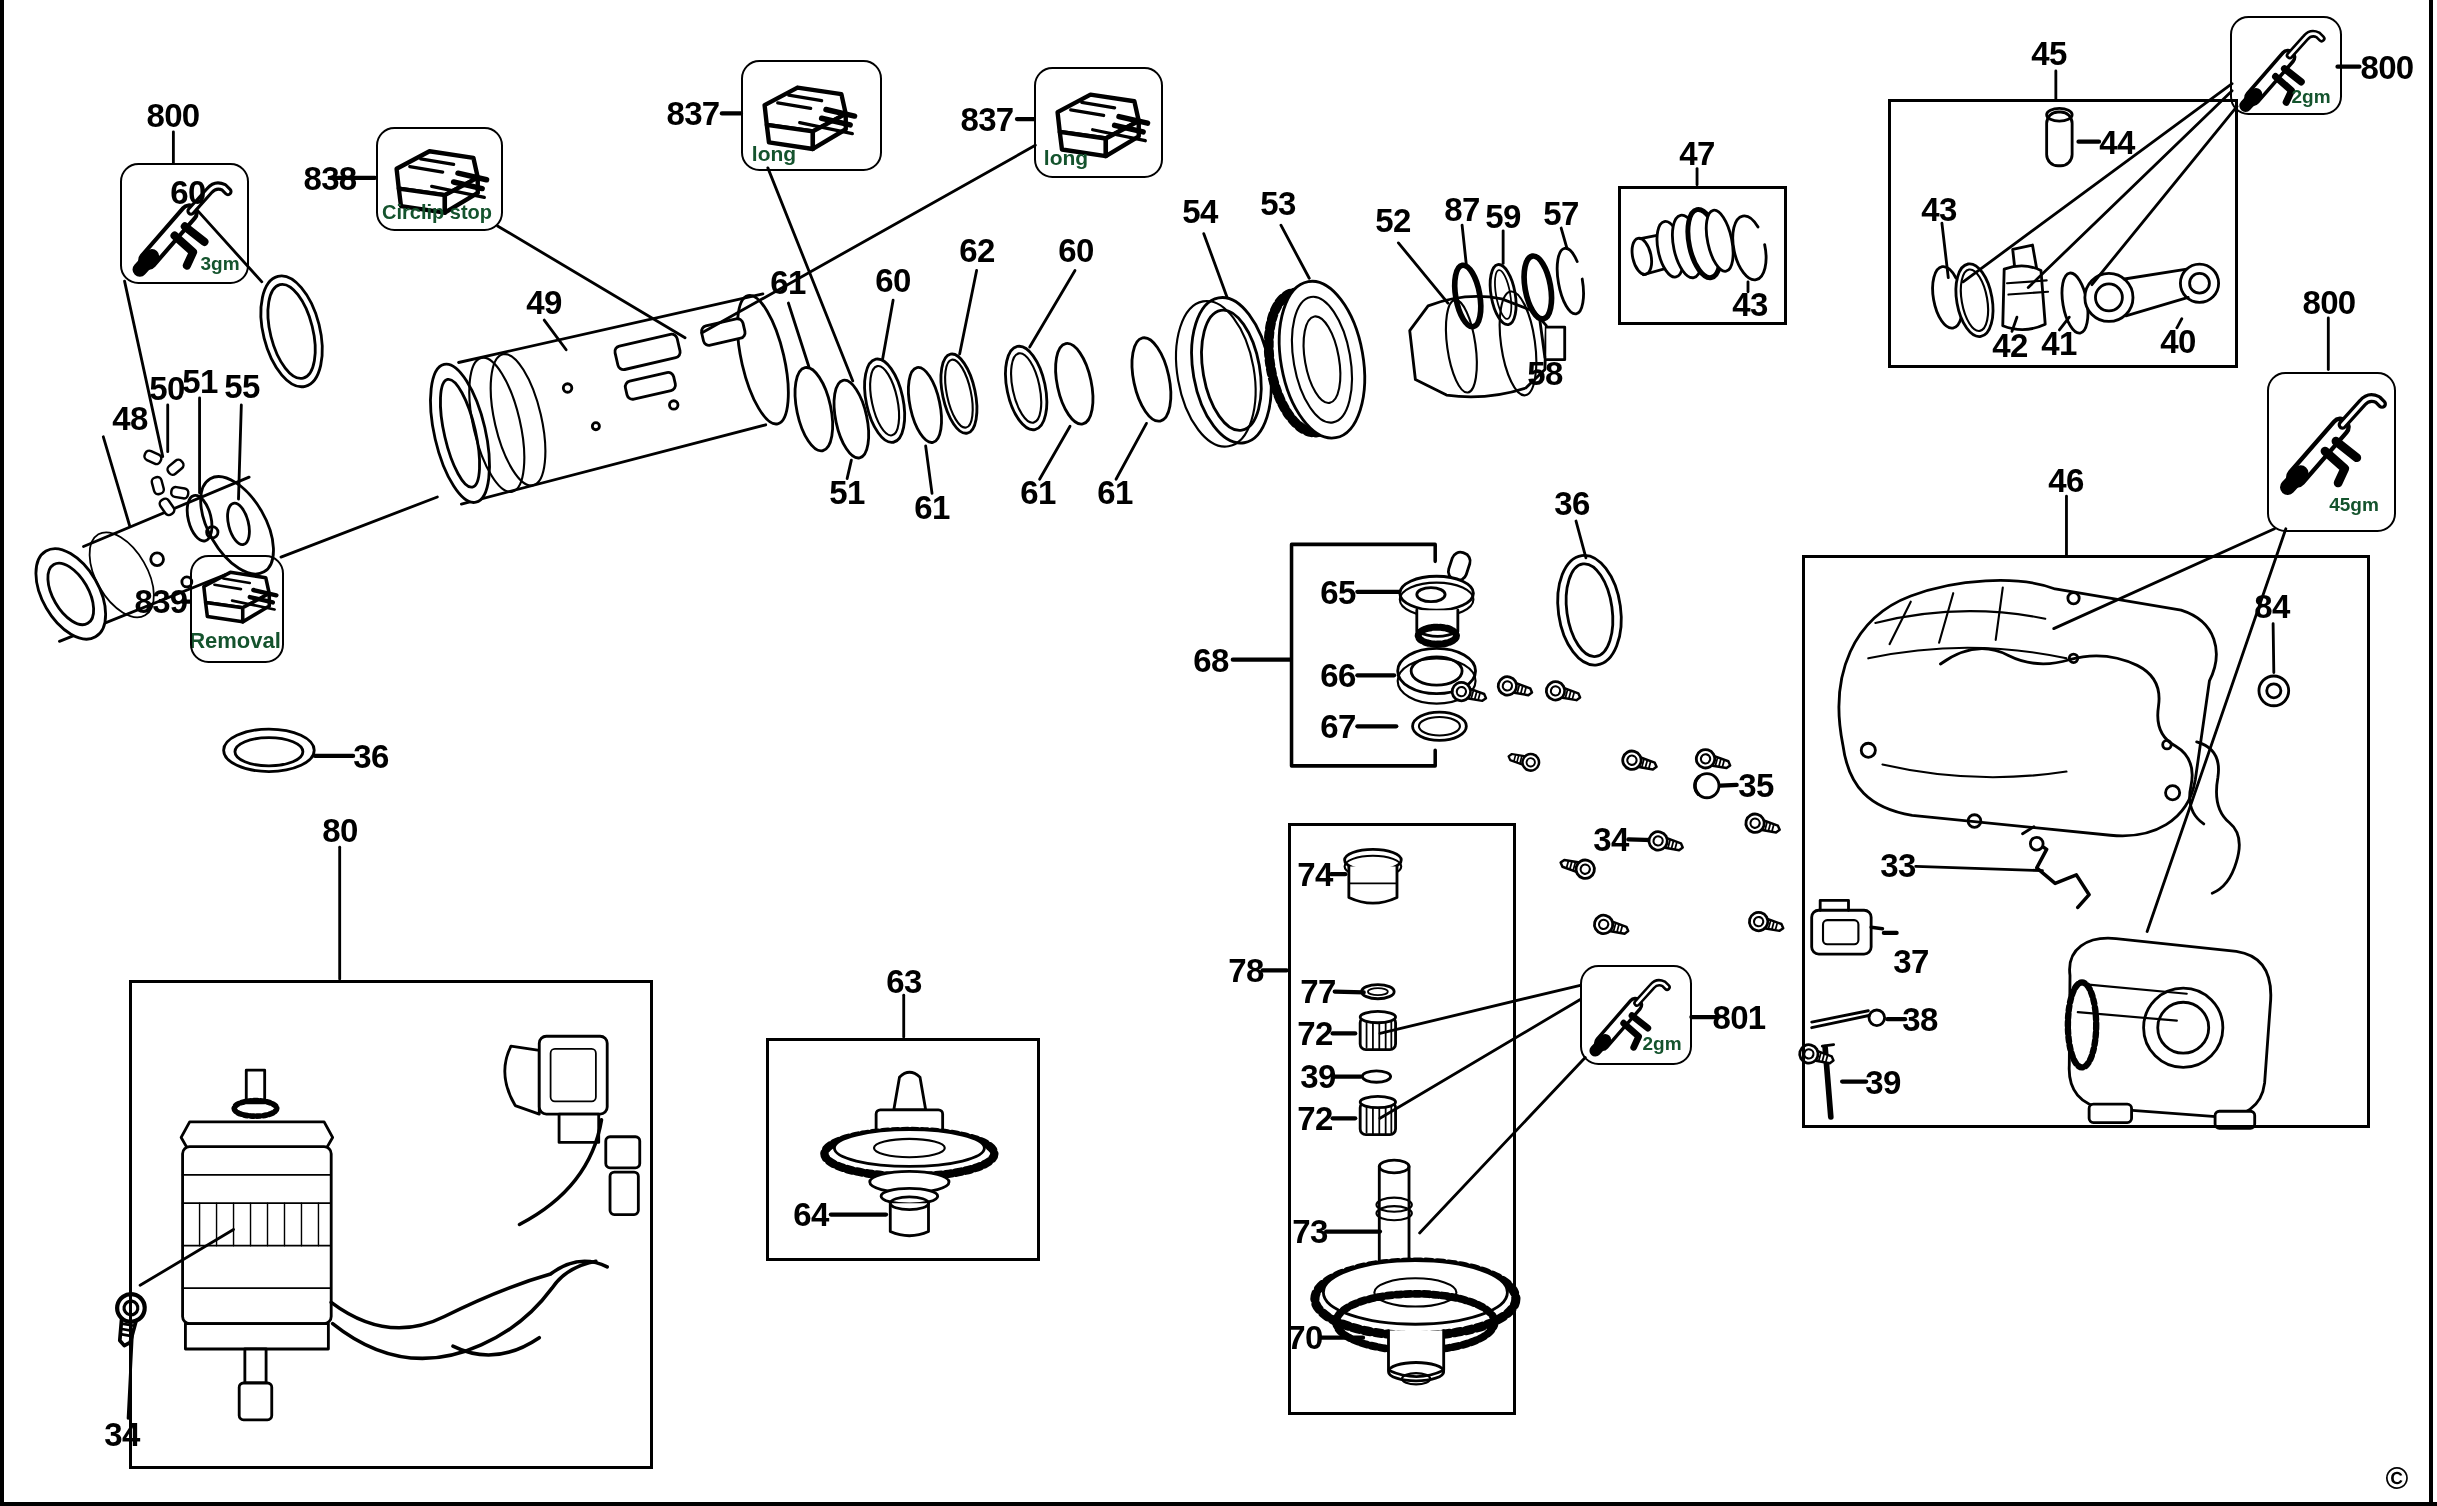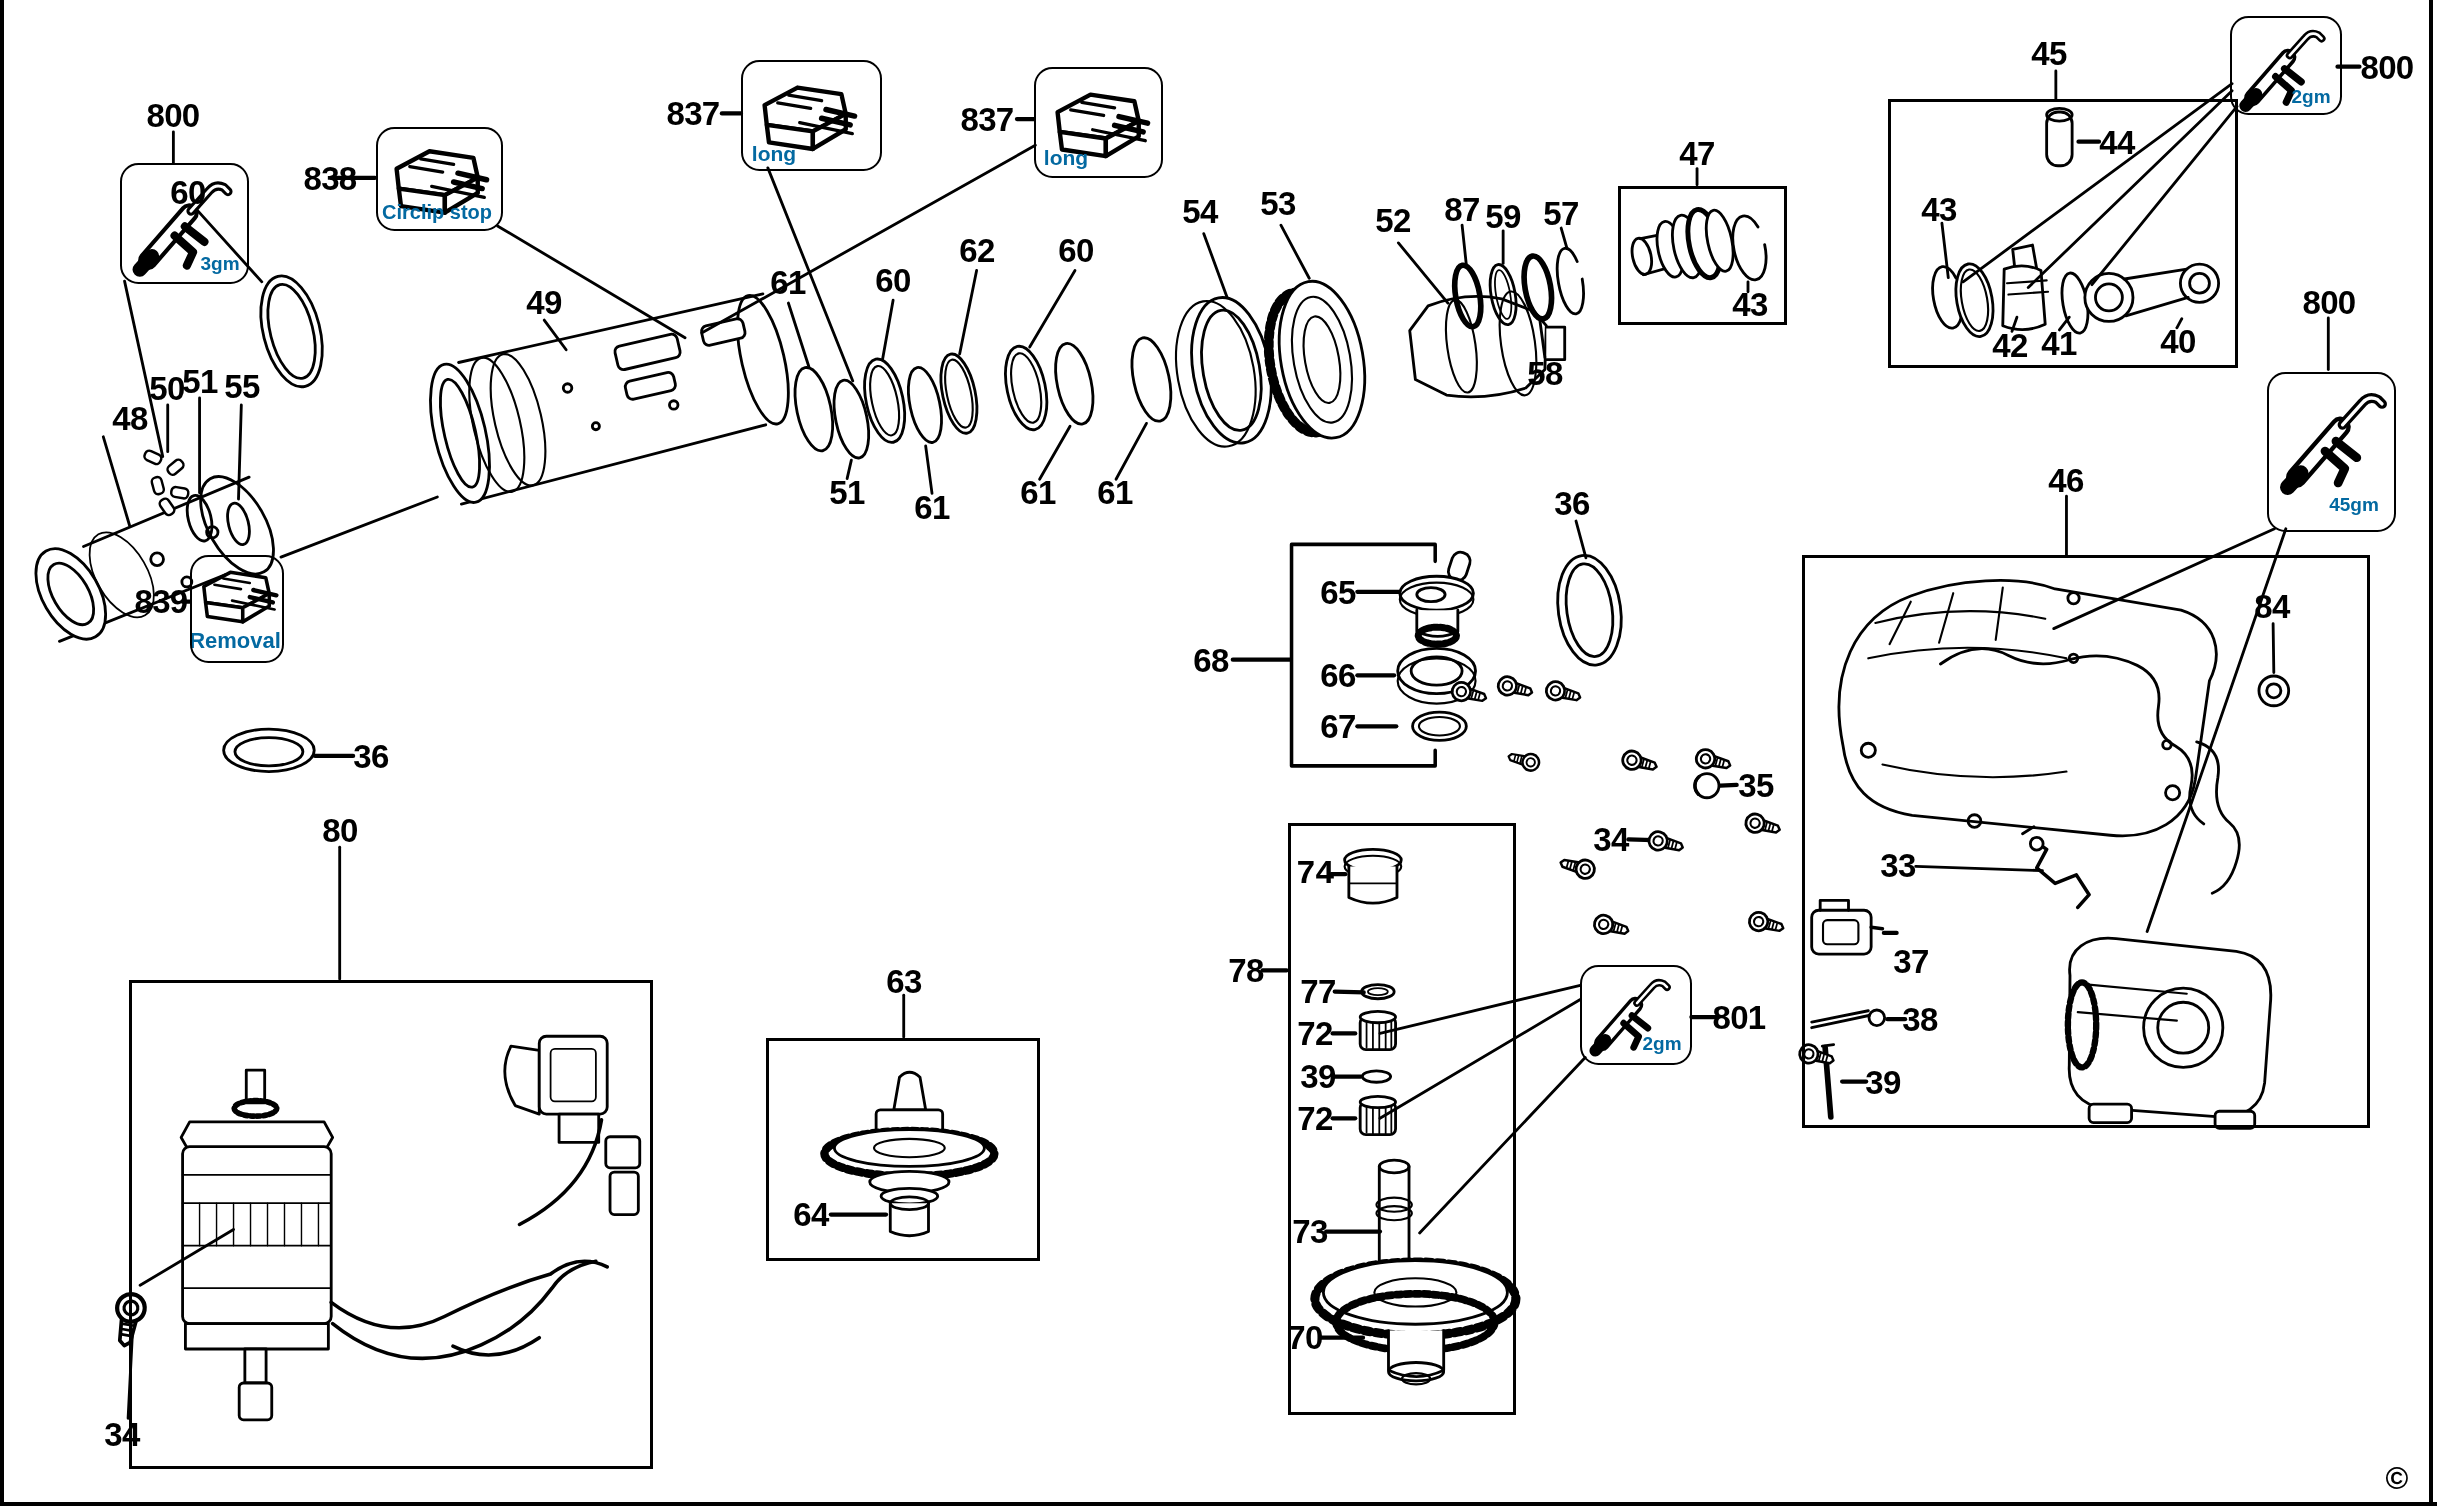--- a/index.html
+++ b/index.html
@@ -1,21 +1,21 @@
 <!DOCTYPE html>
 <html style="font-size:11.3px"><head>
 <meta charset="utf-8">
 <style>
   html,body{margin:0;padding:0;background:#fff;}
   .page{position:relative;width:2438px;height:1507px;background:#ffffff;overflow:hidden;
         font-family:"Liberation Sans",sans-serif;}
   .edge{position:absolute;background:#000;}
   .co{position:absolute;transform:translate(-50%,-50%);font-weight:bold;font-size:33px;
       letter-spacing:-0.7px;color:#000;white-space:nowrap;line-height:1;}
-  .cap{position:absolute;transform:translate(-50%,-50%);font-weight:bold;color:#0369a1;
+  .cap{position:absolute;transform:translate(-50%,-50%);font-weight:bold;color:#14532d;
        white-space:nowrap;line-height:1;text-align:center;}
   .panel{position:absolute;border:2.8px solid #000;border-radius:18.4px;background:transparent;}
   .boxx{position:absolute;border:3.5px solid #000;background:transparent;}
   .cpy{position:absolute;transform:translate(-50%,-50%);font-size:31px;font-weight:bold;}
   svg{position:absolute;left:0;top:0;}
 </style>
 </head>
 <body>
 
 <div class="page">
@@ -432,21 +432,21 @@
       <div class="co" style="left: 371px; top: 756px;">36</div>
       <div class="co" style="left: 340px; top: 830px;">80</div>
       <div class="co" style="left: 122px; top: 1434px;">34</div>
       <div class="co" style="left: 904px; top: 981px;">63</div>
       <div class="co" style="left: 811px; top: 1214px;">64</div>
       <div class="co" style="left: 1246px; top: 970px;">78</div>
       <div class="co" style="left: 1211px; top: 660px;">68</div>
       <div class="co" style="left: 1338px; top: 592px;">65</div>
       <div class="co" style="left: 1338px; top: 675px;">66</div>
       <div class="co" style="left: 1338px; top: 726px;">67</div>
-      <div class="co" style="left: 1315px; top: 874px; font-family: Liberation Mono, monospace;">74</div>
+      <div class="co" style="left: 1315px; top: 874px;">74</div>
       <div class="co" style="left: 1318px; top: 991px;">77</div>
       <div class="co" style="left: 1315px; top: 1033px;">72</div>
       <div class="co" style="left: 1318px; top: 1076px;">39</div>
       <div class="co" style="left: 1315px; top: 1118px;">72</div>
       <div class="co" style="left: 1310px; top: 1231px;">73</div>
       <div class="co" style="left: 1305px; top: 1337px;">70</div>
       <div class="co" style="left: 1572px; top: 503px;">36</div>
       <div class="co" style="left: 1756px; top: 785px;">35</div>
       <div class="co" style="left: 1611px; top: 839px;">34</div>
       <div class="co" style="left: 1739px; top: 1017px;">801</div>

